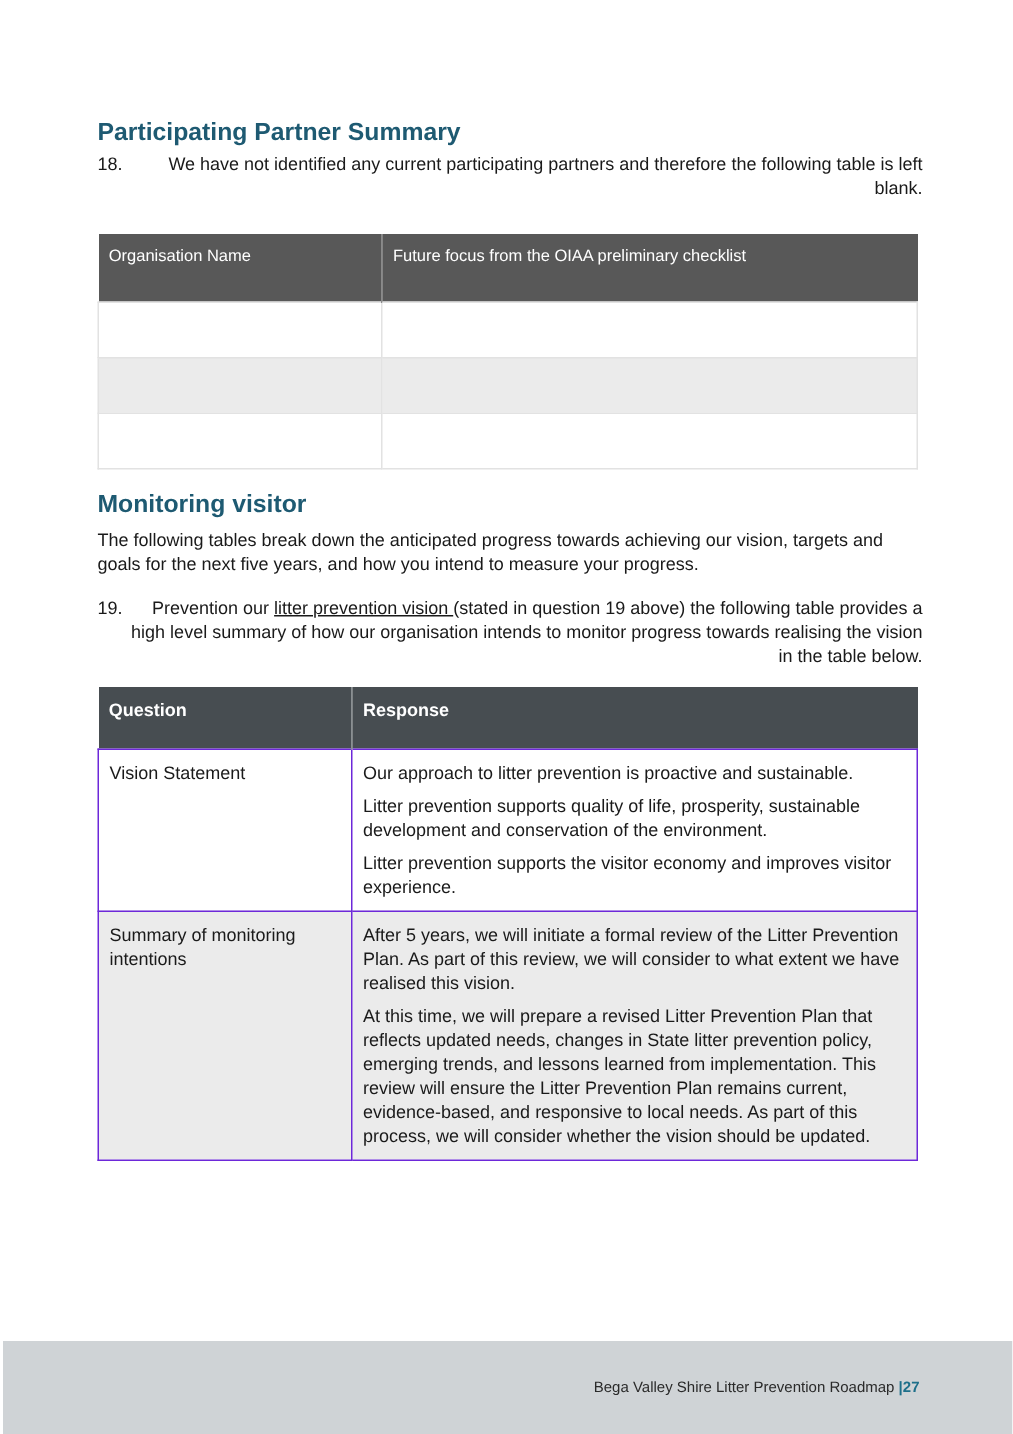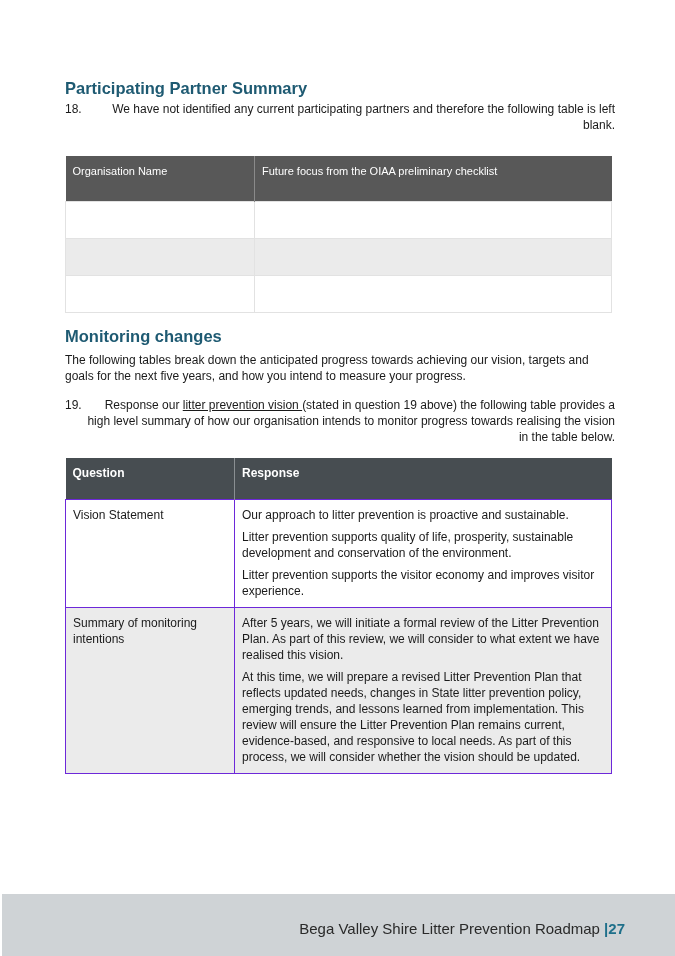--- a/index.html
+++ b/index.html
@@ -41,21 +41,21 @@
     #t2 tr.shade td { background: #ebebeb; }
     #t2 col.c1 { width: 169px; }
     #t2 td p { margin-bottom: 6px; }
     #t2 td p:last-child { margin-bottom: 0; }
 
     .footer {
       position: absolute; left: 2px; top: 894px; width: 673px; height: 62px;
       background: #cfd3d6;
     }
     .footer-text {
-      position: absolute; right: 50px; top: 26px; font-size: 15px; color: #2a2a2a;
+      position: absolute; right: 62px; top: 26px; font-size: 10px; color: #2a2a2a;
     }
     .footer-text .pg { color: #1e6f8a; font-weight: bold; }
   </style>
 </head>
 <body>
 
 <h2 id="h1" class="heading">Participating Partner Summary</h2>
 
 <div id="p18" class="para numbered">
   <span class="num">18.</span>
@@ -82,27 +82,27 @@
       <td></td>
       <td></td>
     </tr>
     <tr>
       <td></td>
       <td></td>
     </tr>
   </tbody>
 </table>
 
-<h2 id="h2" class="heading">Monitoring changes</h2>
+<h2 id="h2" class="heading">Monitoring visitor</h2>
 
 <p id="pintro" class="para">The following tables break down the anticipated progress towards achieving our vision, targets and goals for the next five years, and how you intend to measure your progress.</p>
 
 <div id="p19" class="para numbered">
   <span class="num">19.</span>
-  <span class="txt"><span>Response our </span><span class="ul">litter prevention vision </span><span>(stated in question 19 above) the following table provides a high level summary of how our organisation intends to monitor progress towards realising the vision in the table below.</span></span>
+  <span class="txt"><span>Prevention our </span><span class="ul">litter prevention vision </span><span>(stated in question 19 above) the following table provides a high level summary of how our organisation intends to monitor progress towards realising the vision in the table below.</span></span>
 </div>
 
 <table id="t2">
   <colgroup>
       <col class="c1">
       <col class="c2">
     </colgroup>
   <thead>
     <tr>
       <th>Question</th>

